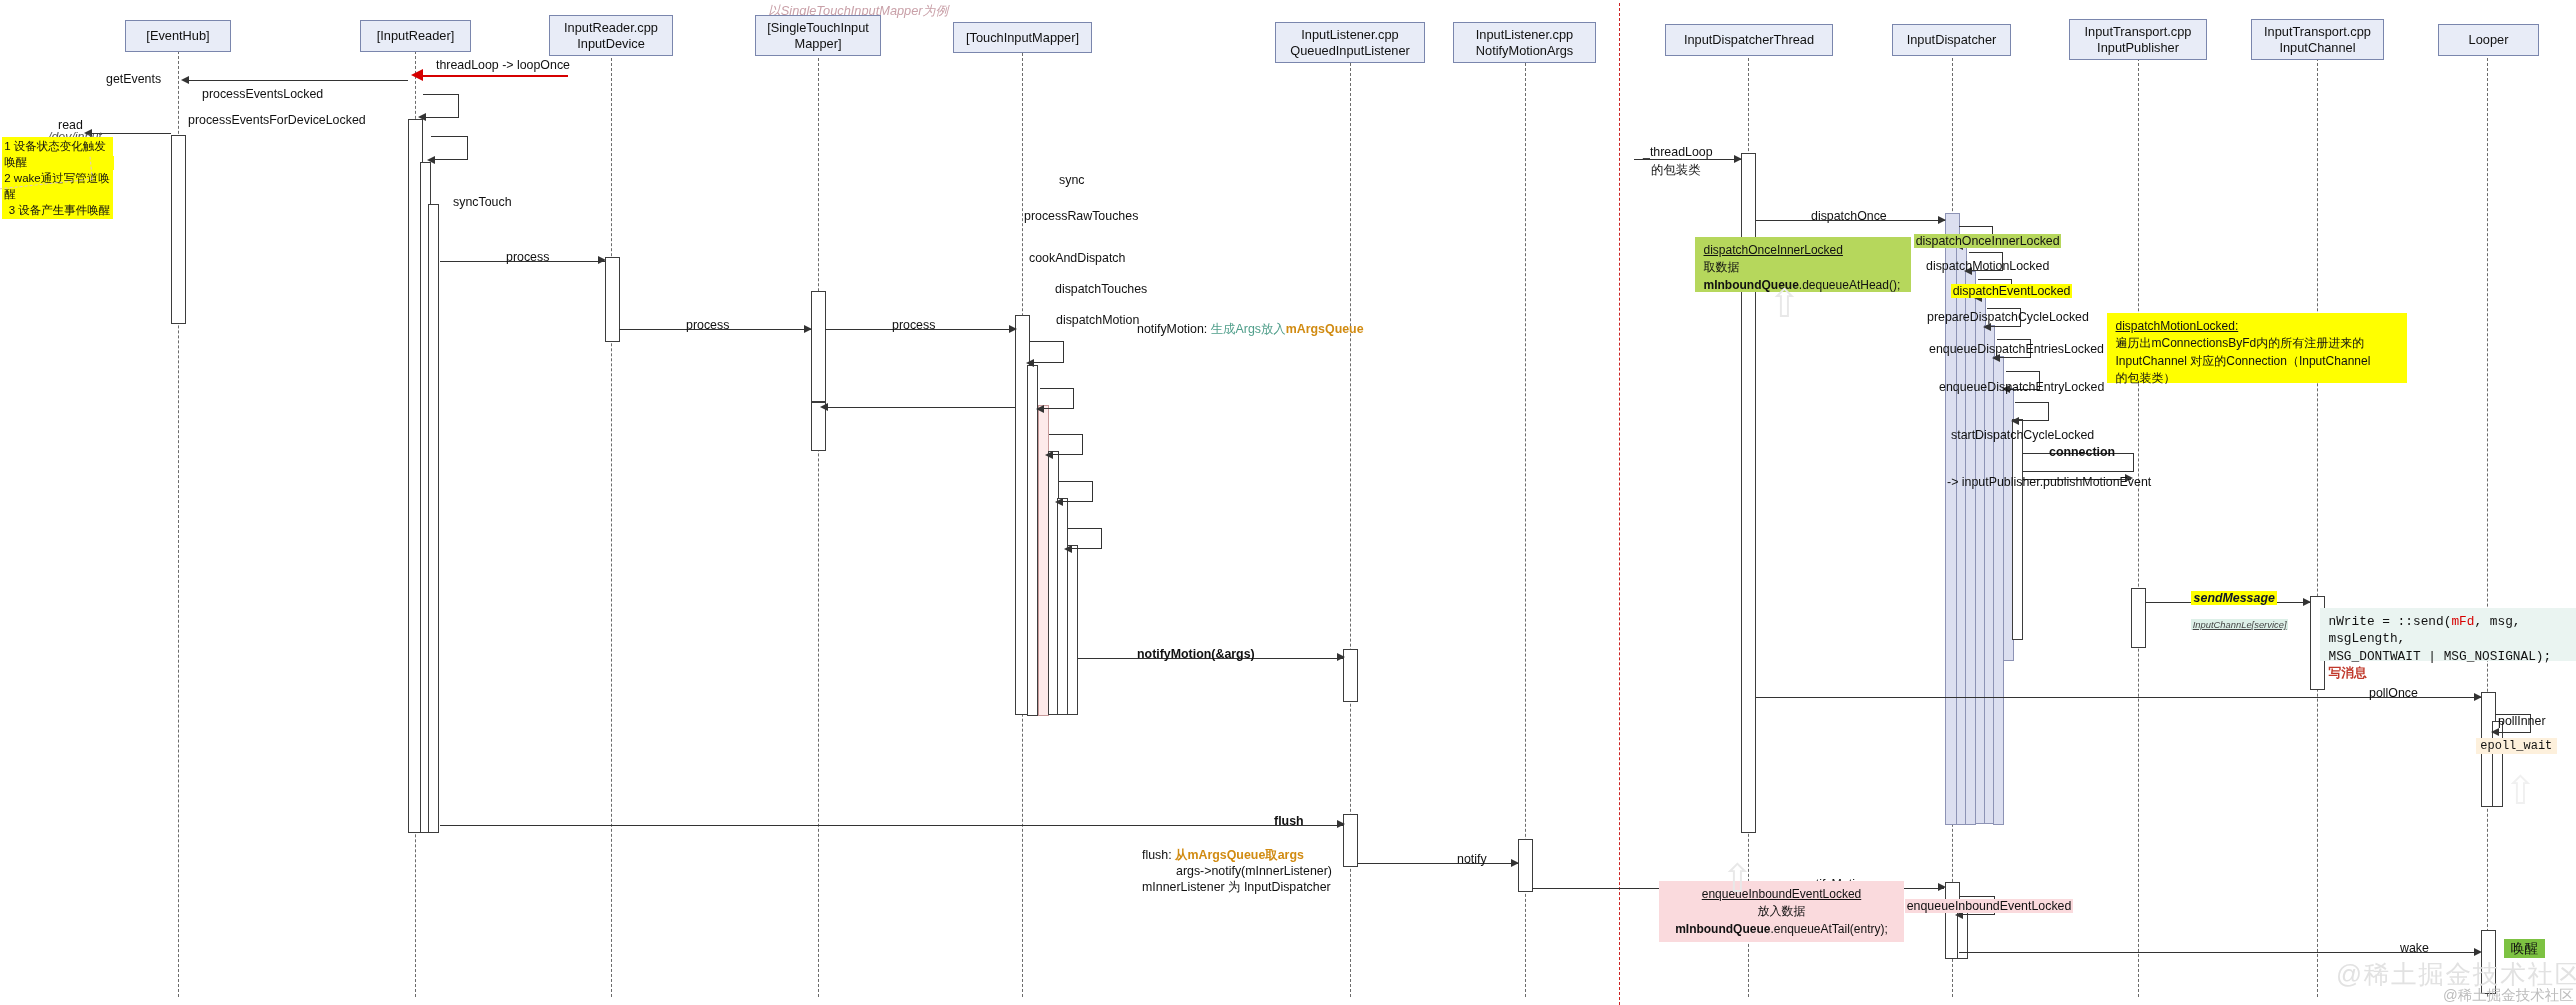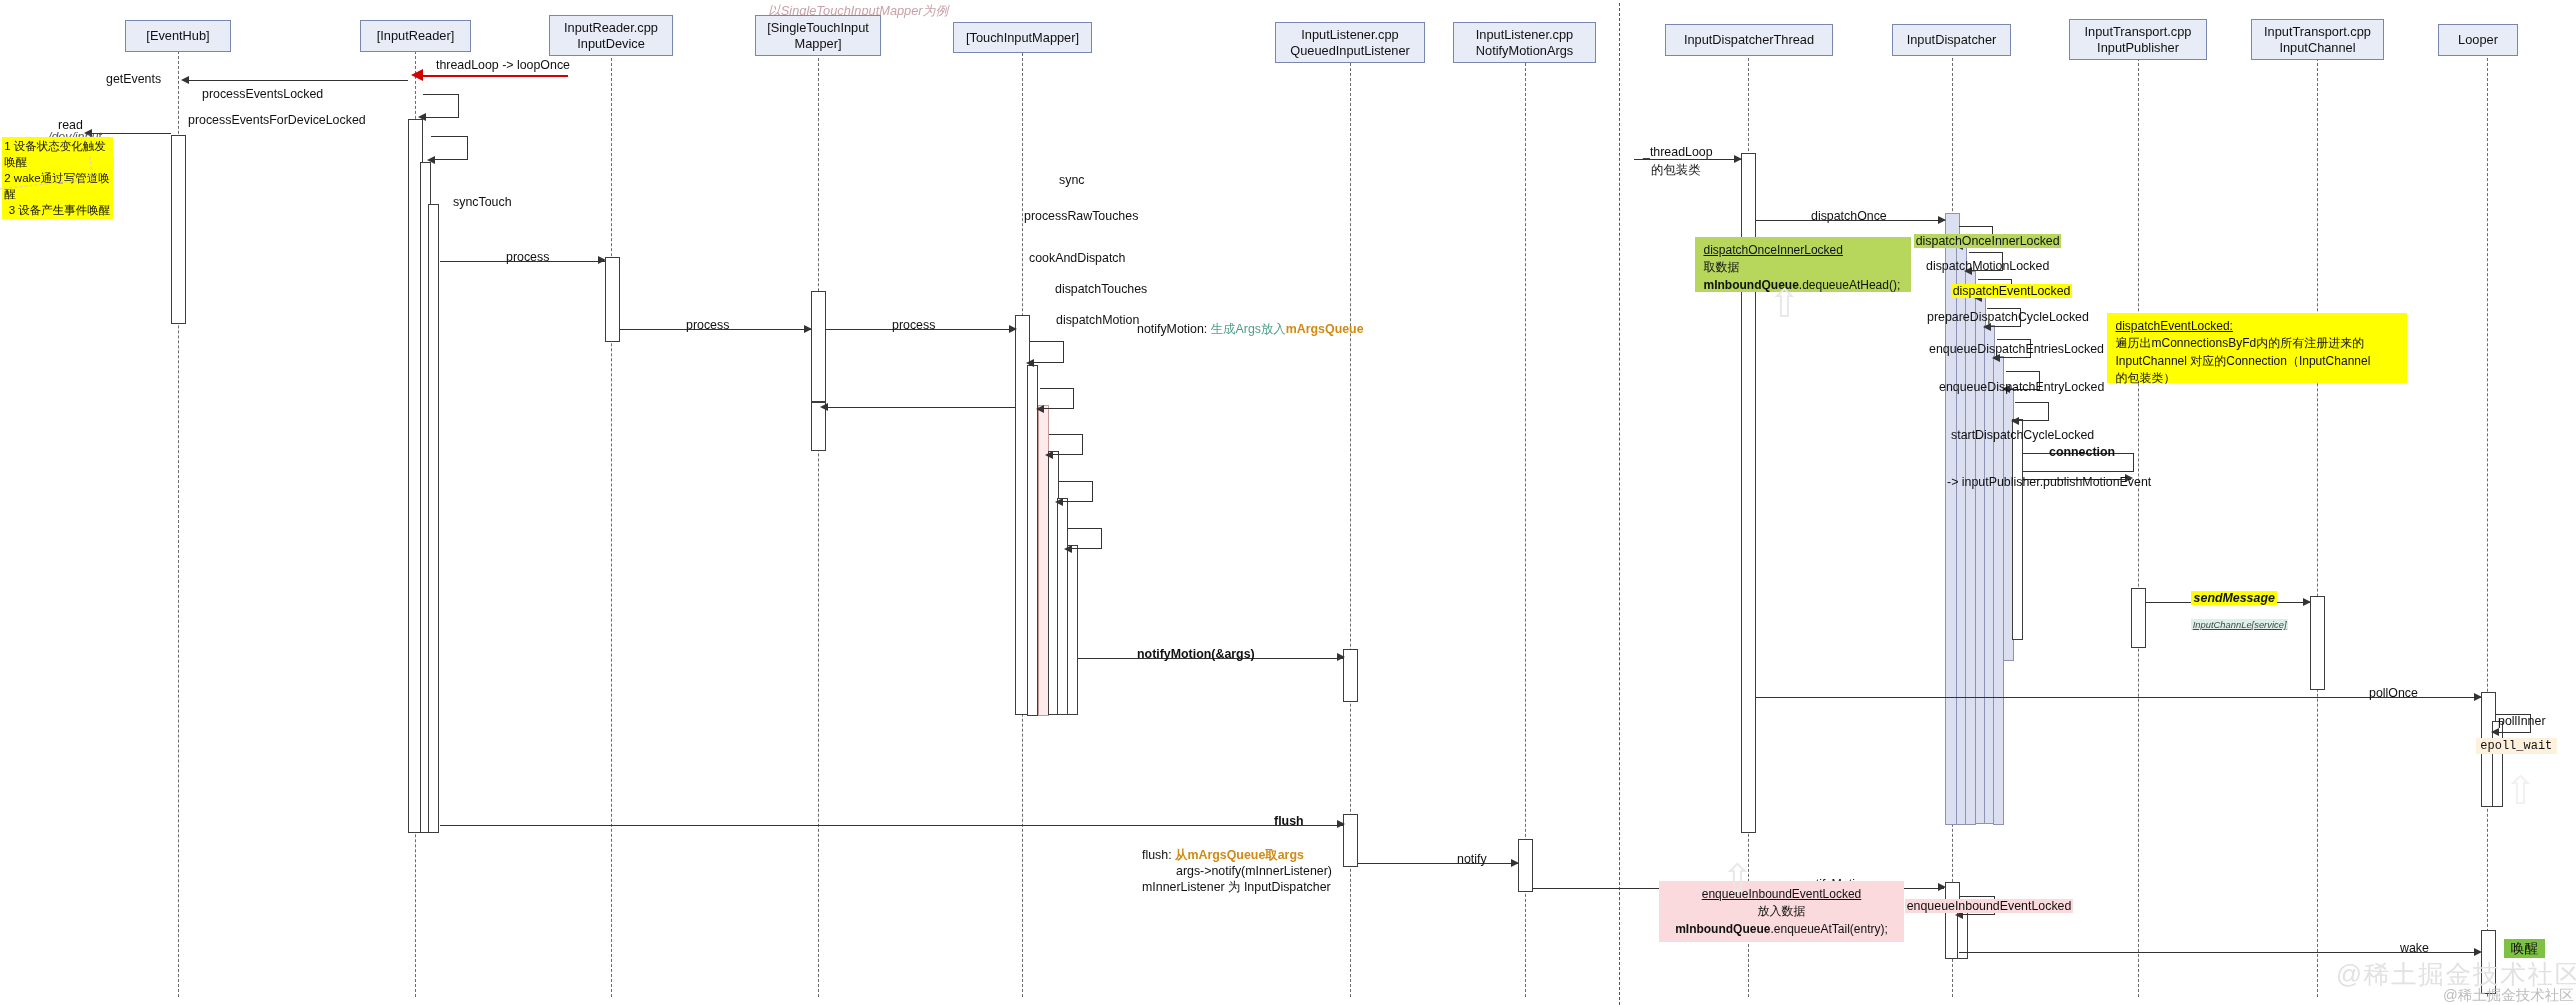--- a/index.html
+++ b/index.html
@@ -147,21 +147,21 @@
     <span>InputDispatcher</span>
   </div>
   <div class="actor" style="left:2069px;top:19px;width:138px;height:41px;">
     <span>InputTransport.cpp</span>
     <span class="l2">InputPublisher</span>
   </div>
   <div class="actor" style="left:2251px;top:19px;width:133px;height:41px;">
     <span>InputTransport.cpp</span>
     <span class="l2">InputChannel</span>
   </div>
-  <div class="actor" style="left:2438px;top:24px;width:80px;height:32px;">
+  <div class="actor" style="left:2438px;top:24px;width:101px;height:32px;">
     <span>Looper</span>
   </div>
 
   <div class="act" style="left:171px;top:135px;width:14.5px;height:189px;"></div>
 
   <div class="act" style="left:408px;top:119px;width:14.5px;height:714px;"></div>
   <div class="act" style="left:420px;top:162px;width:11px;height:671px;"></div>
   <div class="act" style="left:428px;top:204px;width:11px;height:629px;"></div>
 
   <div class="act" style="left:605px;top:257px;width:14.5px;height:85px;"></div>
@@ -332,20 +332,25 @@
 
   <div class="msg" style="left:2023px;top:479px;width:108px;"></div>
   <div class="arrowR" style="left:2125px;top:474px;"></div>
   <div class="lbl" style="left:1947px;top:475px;">-&gt; inputPublisher.publishMotionEvent</div>
 
   <div class="msg" style="left:2146px;top:602px;width:164px;"></div>
   <div class="arrowR" style="left:2303px;top:598px;"></div>
   <div class="lbl" style="left:2191px;top:591px;"><span class="hl-yellowbg-orange">sendMessage</span></div>
   <div class="minitag" style="left:2191px;top:619px;">InputChannLe[service]</div>
 
+  <div class="note code" style="left:2320px;top:608px;width:256px;height:53px;">
+    <div><span>nWrite = ::send(</span><span class="redid">mFd</span><span>, msg, msgLength,</span></div>
+    <div>MSG_DONTWAIT | MSG_NOSIGNAL);</div>
+    <div class="redcn">写消息</div>
+  </div>
 
   <div class="msg" style="left:1756px;top:697px;width:725px;"></div>
   <div class="arrowR" style="left:2474px;top:693px;"></div>
   <div class="lbl" style="left:2369px;top:686px;">pollOnce</div>
 
   <div class="selfloop" style="left:2495px;top:714px;width:36px;height:19px;"></div>
   <div class="arrowL" style="left:2491px;top:728px;"></div>
   <div class="lbl" style="left:2498px;top:714px;">pollInner</div>
 
   <div class="creamlbl" style="left:2476px;top:738px;">epoll_wait</div>
@@ -364,21 +369,21 @@
   <div class="lbl" style="left:2504px;top:940px;"><span class="hl-greenbadge">唤醒</span></div>
 
   <div class="note green" style="left:1695px;top:237px;width:216px;height:55px;">
     <div><u>dispatchOnceInnerLocked</u></div>
     <div>取数据</div>
     <div><span class="bold">mInboundQueue</span><span>.dequeueAtHead();</span></div>
   </div>
   <div class="uparrow" style="left:1768px;top:284px;">⇧</div>
 
   <div class="note yellow" style="left:2107px;top:313px;width:300px;height:70px;">
-    <div><u>dispatchEventLocked: </u></div>
+    <div><u>dispatchMotionLocked: </u></div>
     <div>遍历出mConnectionsByFd内的所有注册进来的</div>
     <div>InputChannel 对应的Connection（InputChannel</div>
     <div>的包装类）</div>
   </div>
 
   <div class="note pink" style="left:1659px;top:881px;width:245px;height:61px;">
     <div><u>enqueueInboundEventLocked</u></div>
     <div>放入数据</div>
     <div><span class="bold">mInboundQueue</span><span>.enqueueAtTail(entry);</span></div>
   </div>

